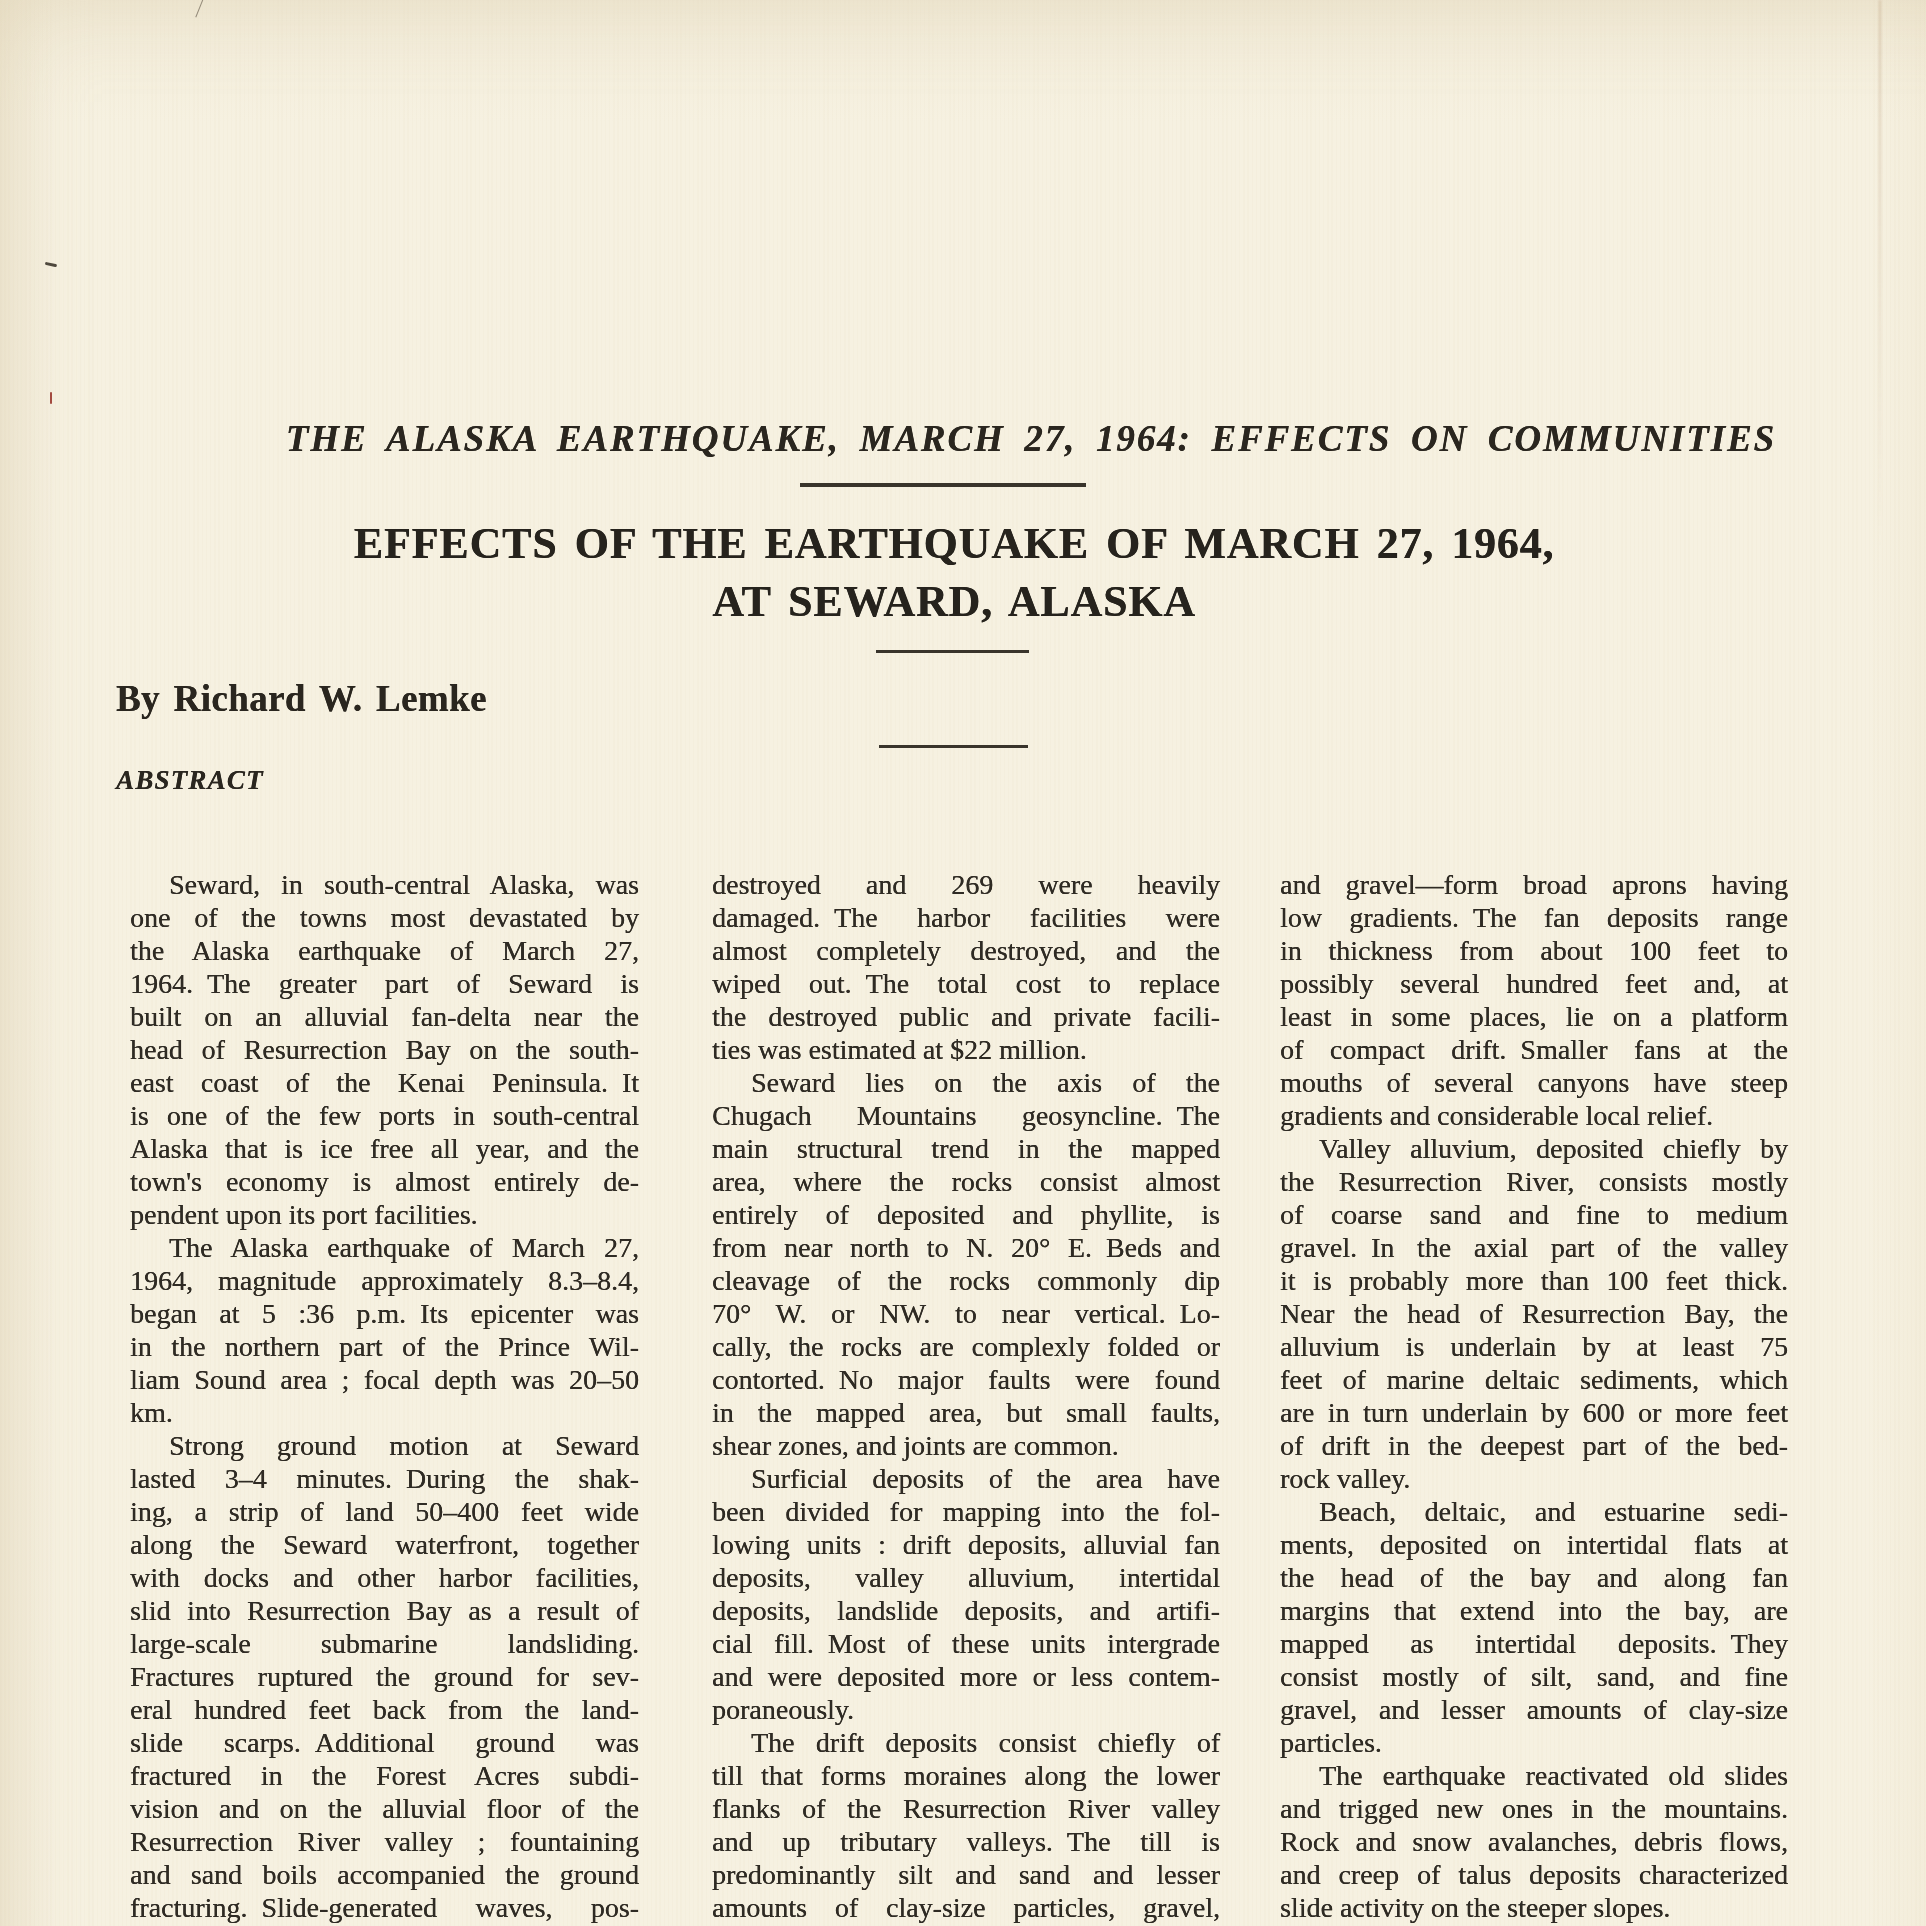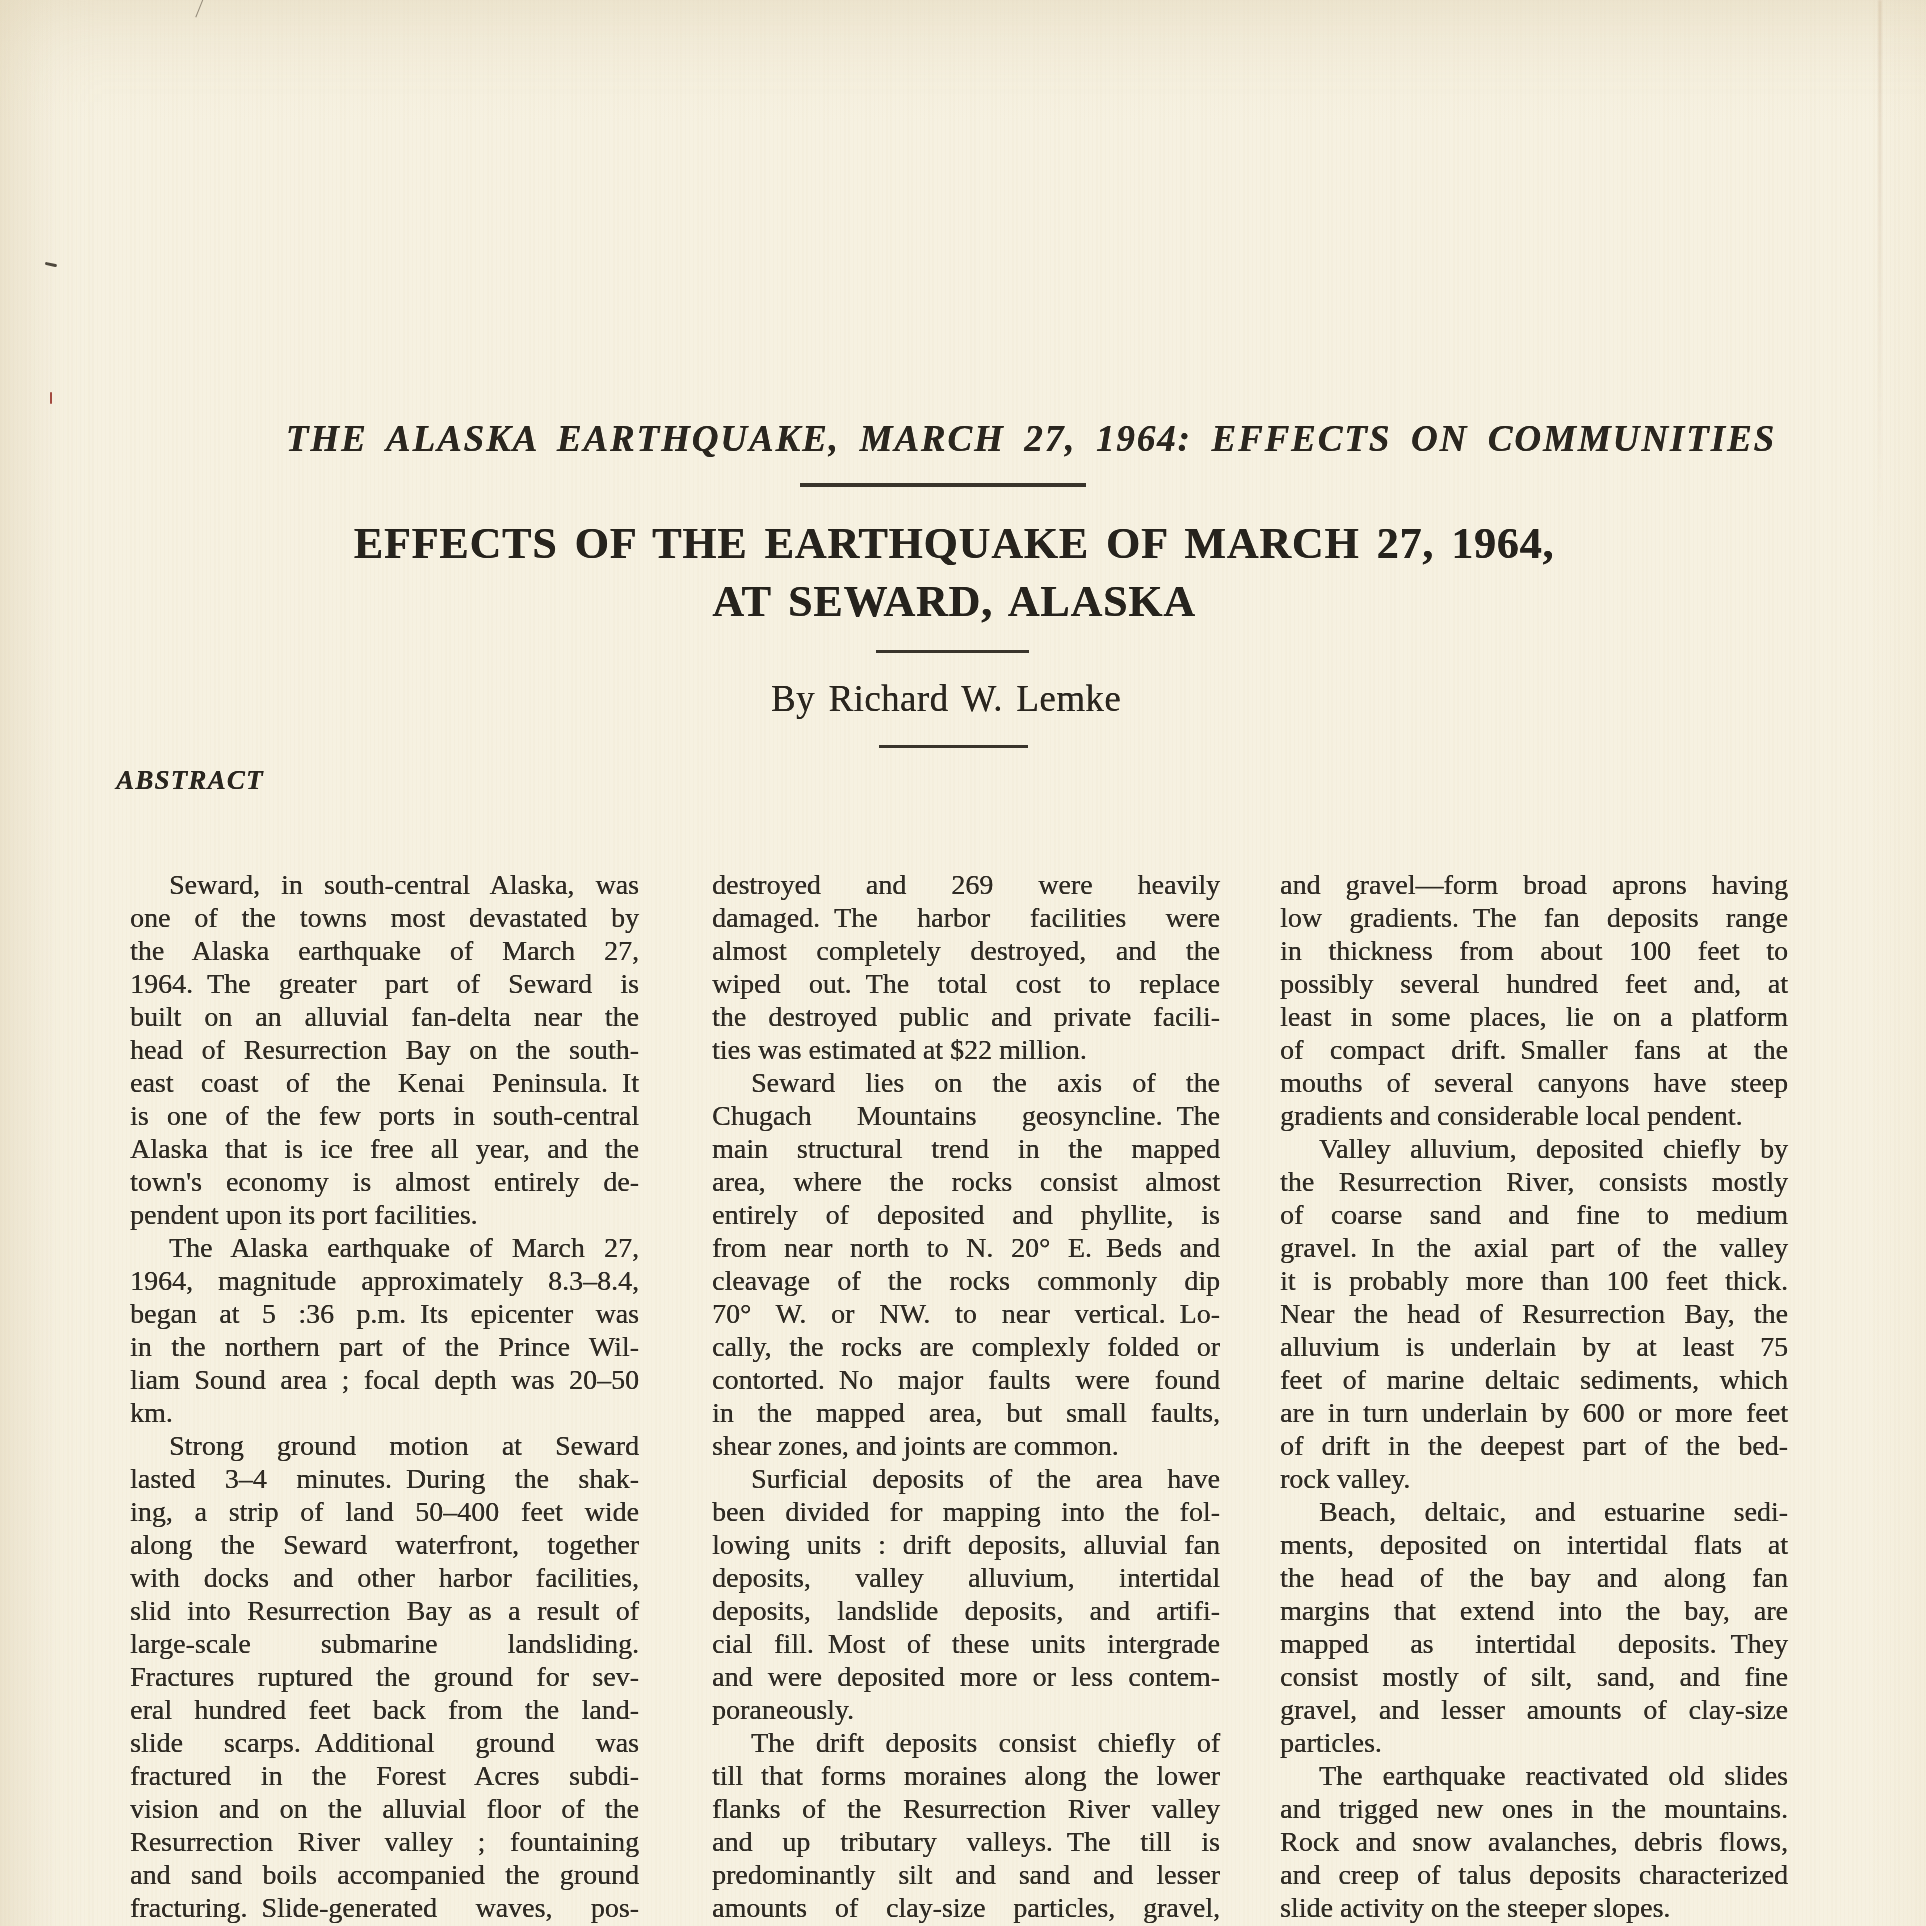--- a/index.html
+++ b/index.html
@@ -41,22 +41,22 @@
     position:absolute;left:116px;top:507px;width:1660px;margin:8px;
     text-align:center;
     font-size:44px;line-height:58px;font-weight:bold;
     letter-spacing:0.8px;word-spacing:5.4px;
     color:#26231d;
     text-shadow:0.3px 0 0 currentColor;
   }
   .article-title .title-line{display:block;white-space:nowrap;}
   .byline{
     position:absolute;left:116px;top:677px;width:1660px;
-    text-align:center;
-    font-size:37px;font-weight:normal;
+    text-align:left;
+    font-size:37px;font-weight:bold;
     word-spacing:3.9px;letter-spacing:0.4px;
     color:#2a261f;
     text-shadow:0.2px 0 0 currentColor;
   }
   .abstract-heading{
     position:absolute;left:116px;top:765px;width:1660px;
     font-size:27px;font-weight:bold;font-style:italic;
     letter-spacing:1.2px;word-spacing:3.1px;
     color:#2a261f;
     text-shadow:0.2px 0 0 currentColor;
@@ -189,21 +189,21 @@
         <div class="line">amounts of clay-size particles, gravel,</div>
       </div>
     <div class="column column-3">
         <div class="line">and gravel—form broad aprons having</div>
         <div class="line">low gradients. The fan deposits range</div>
         <div class="line">in thickness from about 100 feet to</div>
         <div class="line">possibly several hundred feet and, at</div>
         <div class="line">least in some places, lie on a platform</div>
         <div class="line">of compact drift. Smaller fans at the</div>
         <div class="line">mouths of several canyons have steep</div>
-        <div class="line par-end">gradients and considerable local pendent.</div>
+        <div class="line par-end">gradients and considerable local relief.</div>
         <div class="line indent">Valley alluvium, deposited chiefly by</div>
         <div class="line">the Resurrection River, consists mostly</div>
         <div class="line">of coarse sand and fine to medium</div>
         <div class="line">gravel. In the axial part of the valley</div>
         <div class="line">it is probably more than 100 feet thick.</div>
         <div class="line">Near the head of Resurrection Bay, the</div>
         <div class="line">alluvium is underlain by at least 75</div>
         <div class="line">feet of marine deltaic sediments, which</div>
         <div class="line">are in turn underlain by 600 or more feet</div>
         <div class="line">of drift in the deepest part of the bed-</div>

